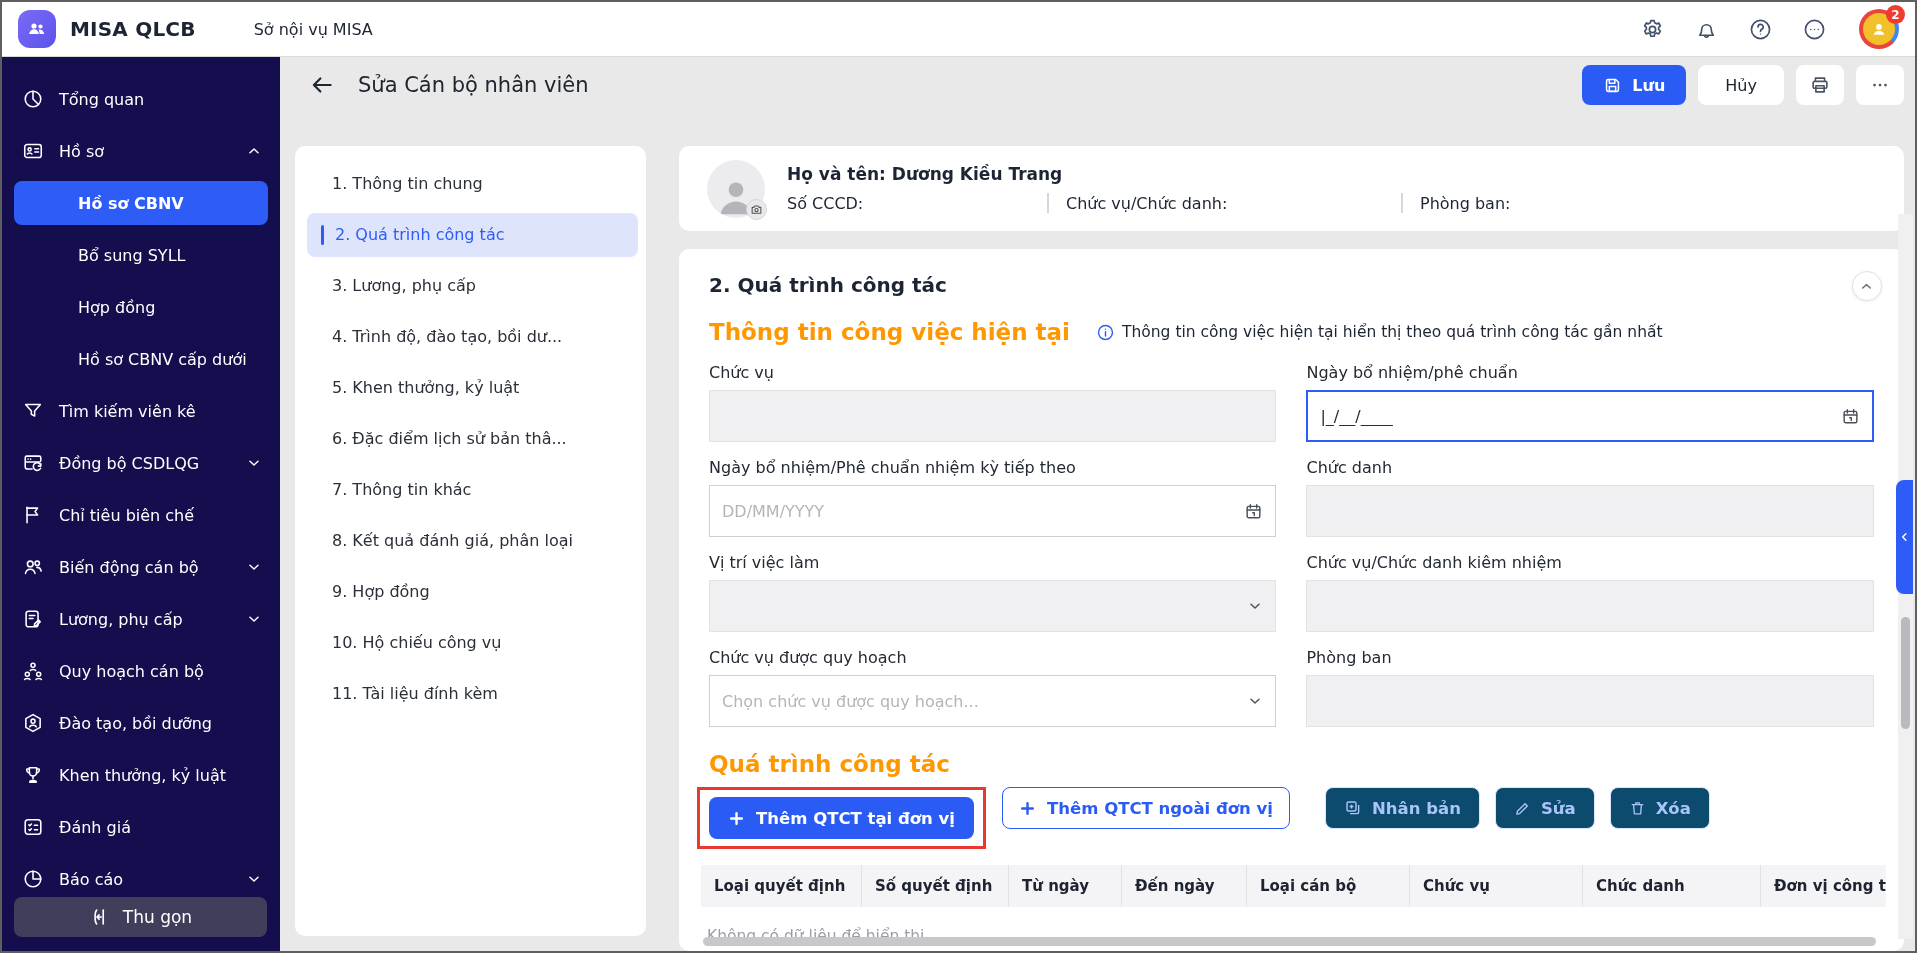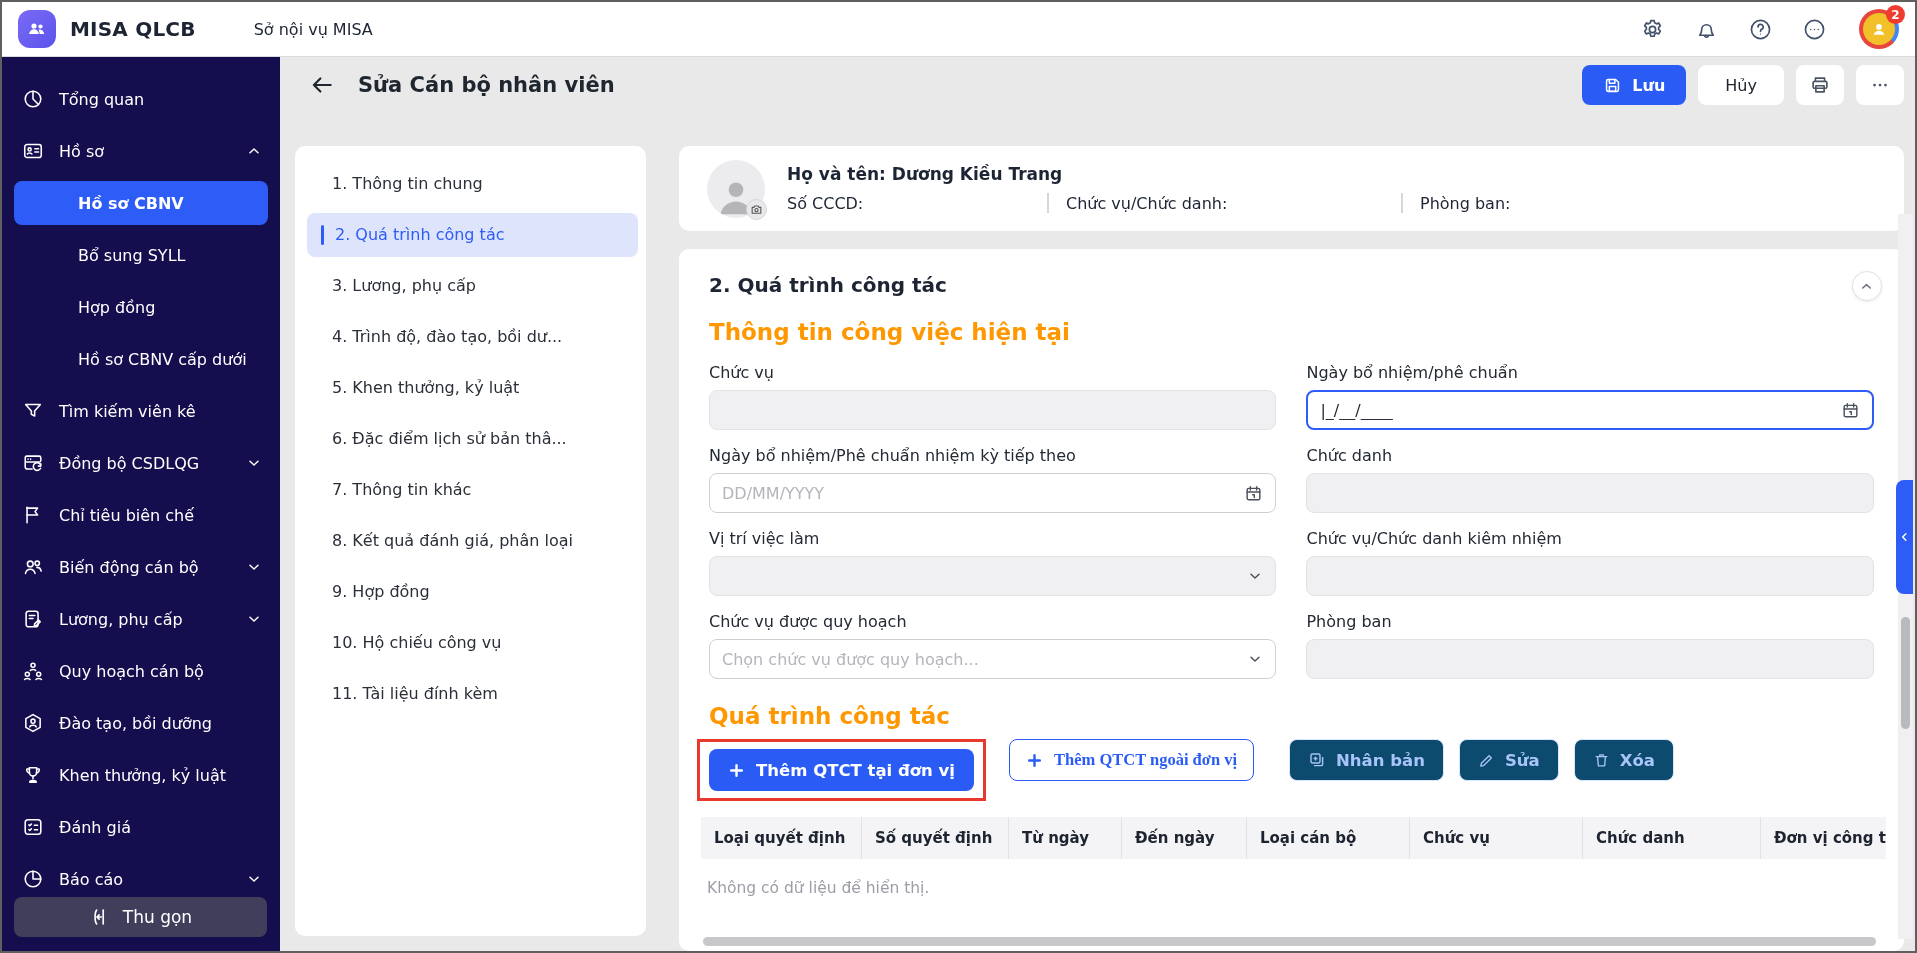--- a/index.html
+++ b/index.html
@@ -29,21 +29,21 @@
   .nrow .chev { margin-left:auto; }
   .srow { height:52px; display:flex; align-items:center; font-size:16px; cursor:pointer; padding-left:76px; white-space:nowrap; }
   .srow.activewrap { padding:0 12px; }
   .pill { flex:1; height:44px; background:#2e5cf6; border-radius:8px; display:flex; align-items:center; padding-left:64px; font-weight:bold; }
   .collapse-btn { position:absolute; left:12px; right:13px; bottom:14px; height:40px; background:#413e5c; border-radius:8px; display:flex; align-items:center; justify-content:center; gap:12px; font-size:17px; cursor:pointer; z-index:3; }
 
   
   .main { flex:1; position:relative; }
   .page-header { height:56px; display:flex; align-items:center; padding:0 17px 0 28px; }
   .back { width:28px; height:28px; display:flex; align-items:center; justify-content:center; color:#20262f; cursor:pointer; }
-  .page-title { font-size:21px; font-weight:bold; color:#20262f; margin-left:22px; }
+  .page-title { font-size:21px; font-weight:normal; color:#20262f; margin-left:22px; }
   .header-actions { margin-left:auto; display:flex; gap:12px; align-items:center; }
   .btn { height:40px; border-radius:8px; display:flex; align-items:center; justify-content:center; font-size:16px; cursor:pointer; border:1px solid transparent; }
   .btn-save { background:#2a5cf5; color:#fff; padding:0 20px; gap:10px; font-weight:bold; }
   .btn-cancel { background:#fff; color:#20262f; padding:0 26px; border-color:#fff; }
   .btn-sq { width:48px; background:#fff; color:#4b5563; }
 
   .content { display:flex; padding:33px 17px 0 15px; gap:33px; height:838px; }
 
   
   .steps-card { width:351px; background:#fff; border-radius:10px; padding:12px 0; flex-shrink:0; height:790px; }
@@ -69,34 +69,34 @@
   .form-card { background:#fff; border-radius:10px; flex:1; position:relative; padding:24px 30px 0 30px; overflow:hidden; }
   .sec-title { font-size:20px; font-weight:bold; color:#1d2433; }
   .collapse-circle { position:absolute; top:22px; right:22px; width:30px; height:30px; border-radius:50%; background:#fff; border:1px solid #e2e2e6; box-shadow:0 1px 3px rgba(0,0,0,.08); display:flex; align-items:center; justify-content:center; color:#6b7280; cursor:pointer; }
   .orange-head { font-size:23px; font-weight:bold; color:#ff9800; }
   .cur-row { display:flex; align-items:center; gap:10px; margin-top:22px; }
   .note { display:flex; align-items:center; gap:7px; margin-left:16px; font-size:15.5px; color:#1d2433; }
   .info-ic { color:#2e5cf6; display:flex; }
 
   .form-grid { display:grid; grid-template-columns:1fr 1fr; column-gap:30px; margin-top:2px; }
   .flabel { font-size:16px; color:#242a33; margin:16px 0 8px; }
-  .input { height:40px; border:1px solid #cfcfd3; border-radius:8px; background:#fff; display:flex; align-items:center; padding:0 12px; font-size:16px; color:#1f2430; position:relative; }
+  .input { height:52px; border:1px solid #cfcfd3; border-radius:0; background:#fff; display:flex; align-items:center; padding:0 12px; font-size:16px; color:#1f2430; position:relative; }
   .input.disabled { background:#f0f0f2; border-color:#e3e3e6; }
   .input.focused { border:2px solid #2e5cf6; }
   .input input { border:none; outline:none; background:transparent; flex:1; font:inherit; color:#1f2430; min-width:0; }
   .input input::placeholder { color:#b3b5bb; }
   .ph { color:#b3b5bb; }
   .right-ic { margin-left:auto; color:#49505c; display:flex; flex-shrink:0; }
 
   
   .hist-head { margin-top:24px; }
   .actions-row { display:flex; margin-top:10px; }
   .red-box { border:3px solid #e8392e; padding:7px 9px; margin-left:-12px; }
   .btn-primary { background:#2a5cf5; color:#fff; font-weight:bold; padding:0 18px; gap:11px; height:42px; font-size:16.5px; }
-  .btn-outline { background:#fff; color:#2a5cf5; font-weight:bold; border:1.5px solid #2a5cf5; padding:0 16px; gap:11px; height:42px; margin-left:23px; font-size:16.5px;font-family:Liberation Serif, serif; }
+  .btn-outline { background:#fff; color:#2a5cf5; font-weight:bold; border:1.5px solid #2a5cf5; padding:0 16px; gap:11px; height:42px; margin-left:16px; font-size:16.5px; }
   .btn-dis { background:#0c4a6e; color:#a9c4fa; border:1px solid #dbe5fb; font-weight:bold; padding:0 18px; gap:10px; height:42px; cursor:default; font-size:16.5px; }
   .dis-group { display:flex; gap:15px; margin-left:35px; }
 
   
   .table { margin-top:16px; margin-left:-8px; margin-right:-12px; }
   .thead { display:flex; background:#f4f4f6; height:42px; }
   .th { display:flex; align-items:center; padding-left:13px; font-size:15px; font-weight:bold; color:#1d2430; border-right:1px solid #e2e2e5; white-space:nowrap; overflow:hidden; flex-shrink:0; }
   .th:last-child { border-right:none; flex:1; }
   .empty { font-size:15.5px; color:#9b9ea6; padding:20px 0 0 6px; }
   .hscroll { position:absolute; left:24px; right:28px; bottom:5px; height:9px; background:#c8c8ca; border-radius:5px; cursor:pointer; }
@@ -469,20 +469,30 @@
             <div class="collapse-circle">
               <span>
                   <svg width="15" height="15" viewBox="0 0 24 24" fill="none" stroke="currentColor" stroke-width="2.4" stroke-linecap="round" stroke-linejoin="round">
                     <path d="M6 14.5l6-5.5 6 5.5"></path>
                   </svg>
                 </span>
             </div>
 
             <div class="cur-row">
               <span class="orange-head">Thông tin công việc hiện tại</span>
+              <span class="note">
+                <span class="info-ic">
+                    <svg width="19" height="19" viewBox="0 0 24 24" fill="none" stroke="currentColor" stroke-width="1.8">
+                      <circle cx="12" cy="12" r="8.8"></circle>
+                      <path d="M12 11v5.5" stroke-linecap="round"></path>
+                      <circle cx="12" cy="7.8" r="0.9" fill="currentColor" stroke="none"></circle>
+                    </svg>
+                  </span>
+                <span>Thông tin công việc hiện tại hiển thị theo quá trình công tác gần nhất</span>
+              </span>
             </div>
 
             <div class="form-grid">
               <div>
                 <div class="flabel">Chức vụ</div>
                 <div class="input disabled"></div>
               </div>
               <div>
                 <div class="flabel">Ngày bổ nhiệm/phê chuẩn</div>
                 <div class="input focused">

